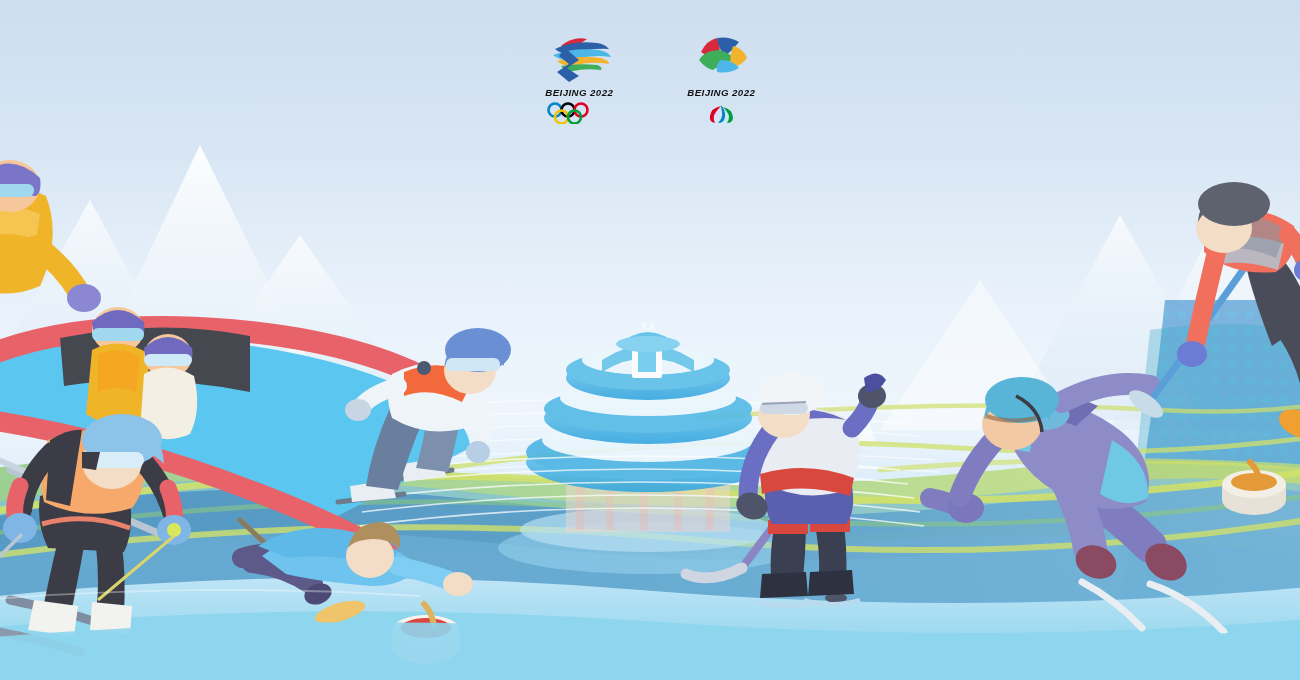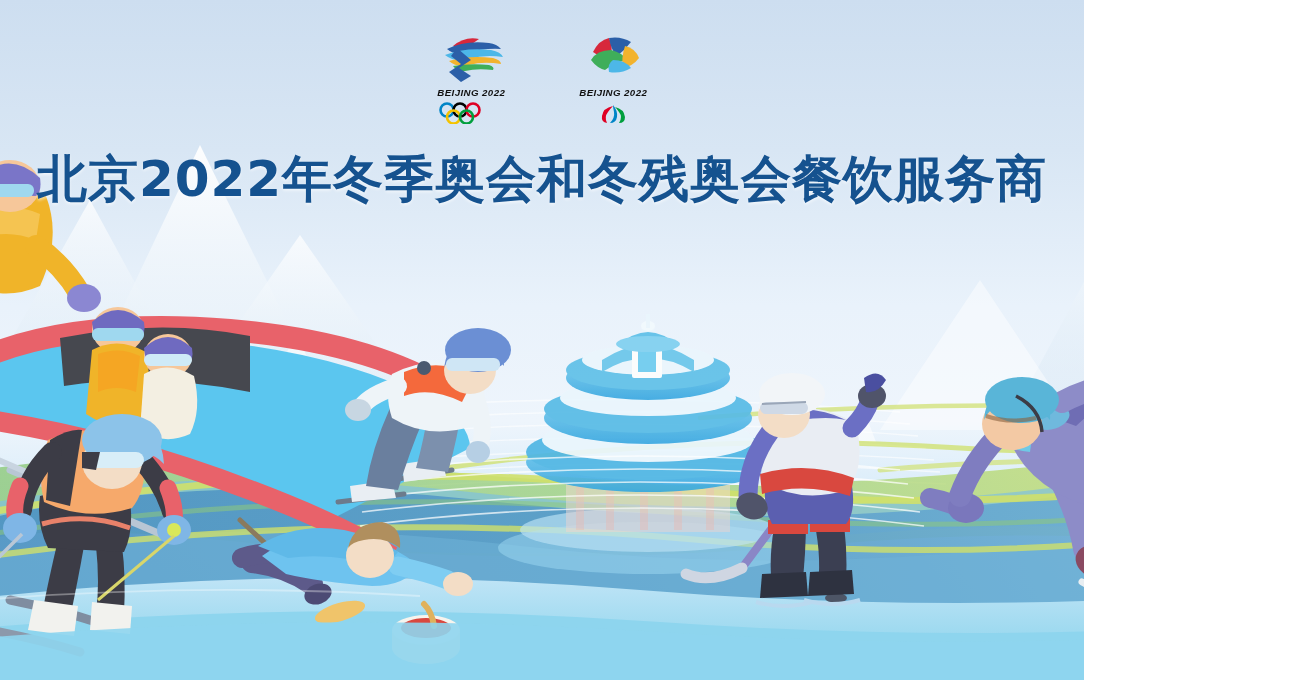--- a/index.html
+++ b/index.html
@@ -1,20 +1,20 @@
 <!DOCTYPE html>
 <html><head>
 <meta charset="utf-8">
 <style>
   html,body{margin:0;padding:0;background:#fff;}
   body{font-family:"Liberation Sans","DejaVu Sans",sans-serif;}
 
   #banner{
     position:relative;
-    width:1084px;height:680px;
+    width:1300px;height:680px;
     overflow:hidden;
     background:linear-gradient(180deg,#cddef0 0%,#d3e2f2 18%,#e2edf8 40%,#eaf3fb 55%,#dfeffb 68%,#bde3f5 82%,#8ed5ee 100%);
   }
   #art{position:absolute;inset:0;width:1300px;height:680px;display:block;}
 
   
   .logos{
     position:absolute;left:0;right:0;top:30px;
     display:flex;justify-content:center;align-items:flex-start;gap:42px;
     z-index:40;pointer-events:none;
@@ -455,15 +455,14 @@
         <g transform="translate(22,2)">
           <path d="M14 2 Q4 4 3 12 Q2 18 8 19 Q5 13 9 8 Q12 4 14 2 Z" fill="#DF0024"></path>
           <path d="M14 1 Q19 7 18 13 Q17 19 11 19 Q16 14 15 8 Q14 4 14 1 Z" fill="#0085C7"></path>
           <path d="M16 3 Q25 5 26 13 Q26 19 20 19 Q24 13 20 8 Q18 5 16 3 Z" fill="#009F3D"></path>
         </g>
       </svg>
     </div>
 
   </div>
 
-  <div class="title">北京2022年冬季奥会和冬残奥会餐饮服务商</div>
 
 </div>
 
 </body></html>

